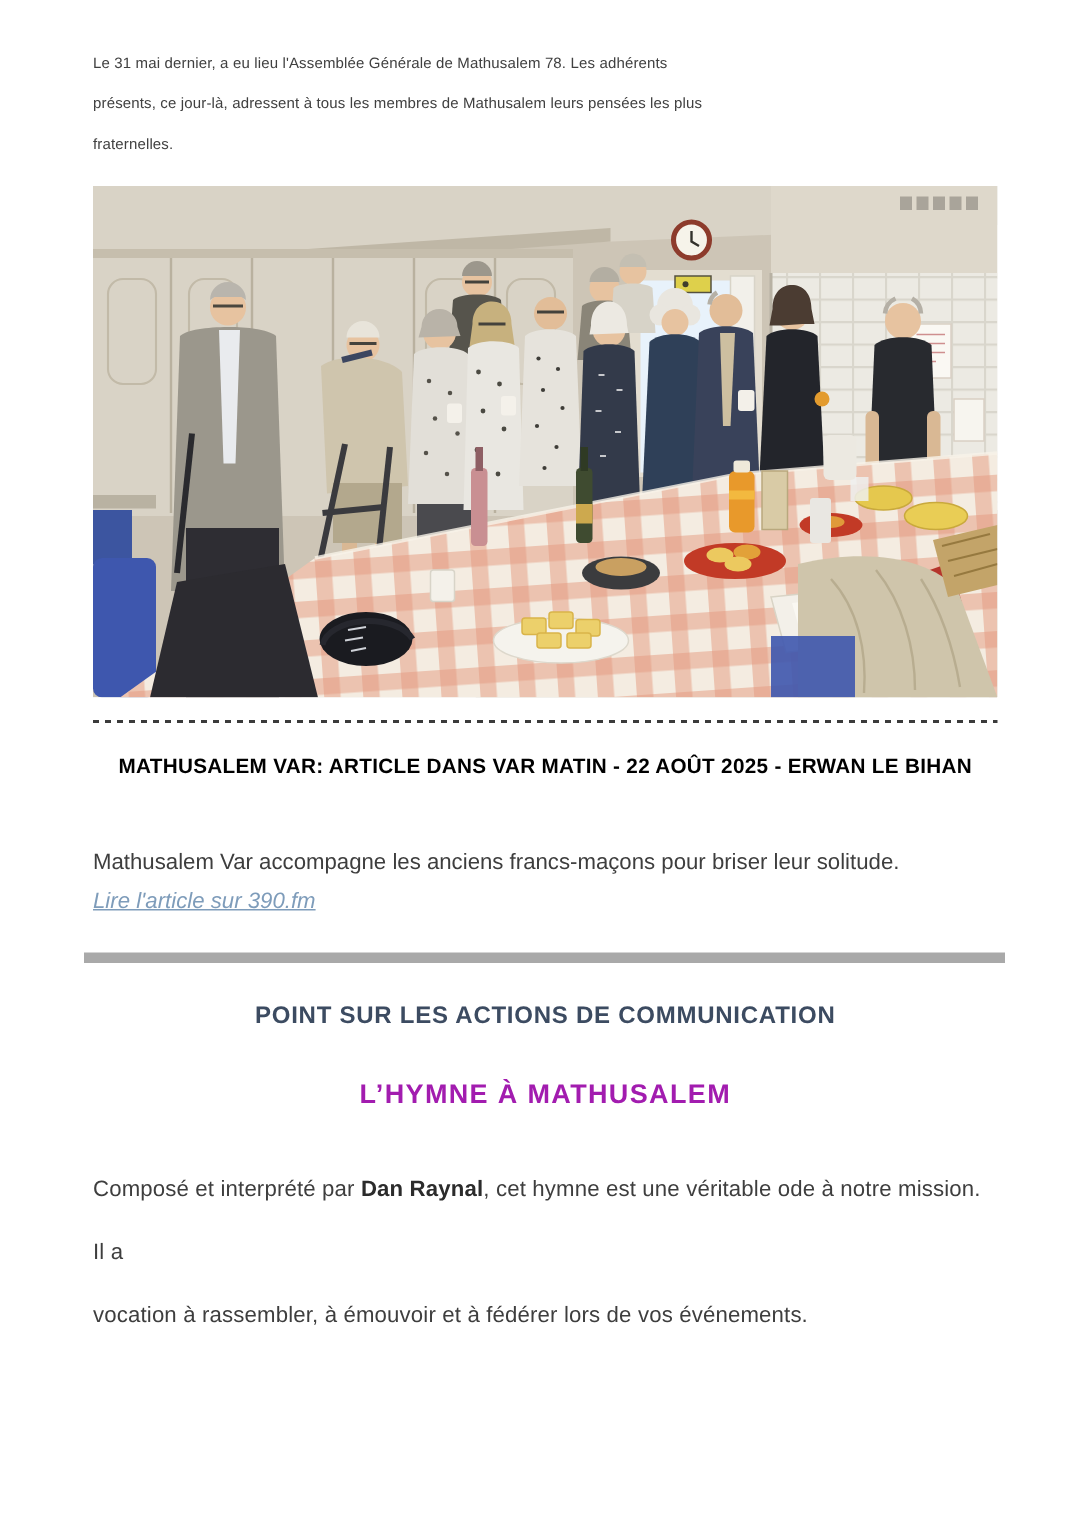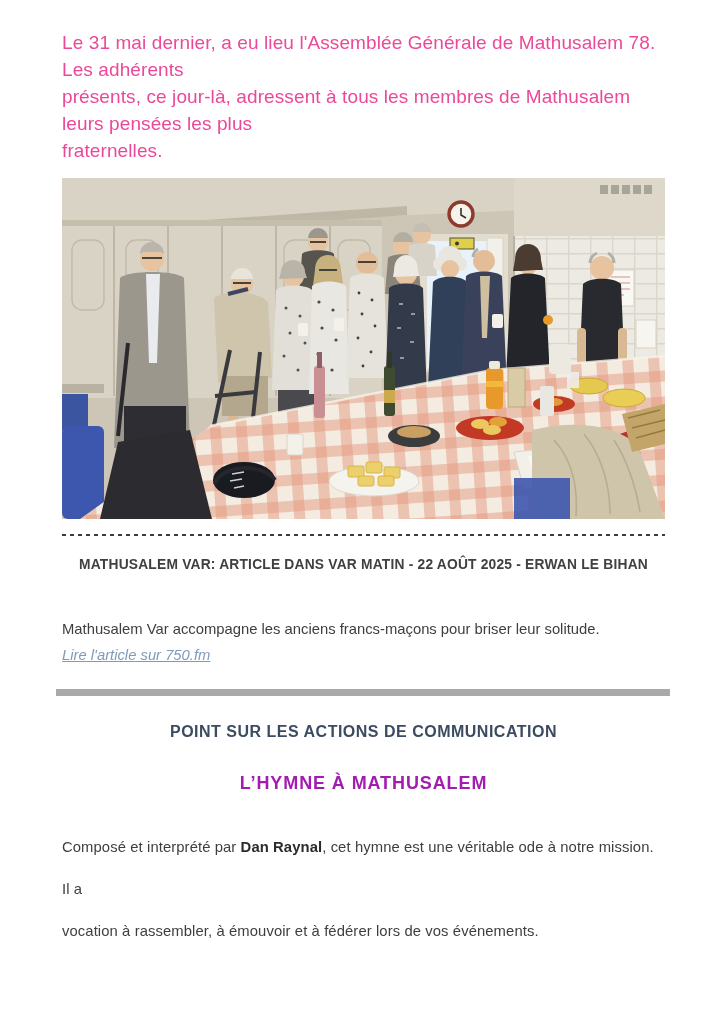--- a/index.html
+++ b/index.html
@@ -8,38 +8,38 @@
     width: 725px; min-height: 1024px;
     font-family: "Liberation Sans", "DejaVu Sans", sans-serif;
     color: #3e3e3e;
     position: relative;
   }
   .page { width: 725px; min-height: 1024px; background: #ffffff; overflow: hidden; }
   .content { width: 603px; margin-left: 62px; }
 
   .intro-para {
     margin-top: 29px;
-    font-size: 19px; line-height: 27px; letter-spacing: .1px;
-    color: #ec4899;
+    font-size: 10px; line-height: 27px; letter-spacing: .1px;
+    color: #404040;
     white-space: pre-line;
   }
 
   .photo-wrap { margin-top: 14px; width: 603px; height: 341px; overflow: hidden; }
   .photo-wrap svg { display: block; width: 603px; height: 341px; }
 
   .dashed-sep {
     margin-top: 15px; height: 2px; width: 603px;
     background: repeating-linear-gradient(90deg, #3b3b3b 0 4px, transparent 4px 8px);
   }
 
   .var-heading {
     margin-top: 21px;
     text-align: center;
     font-size: 13.8px; font-weight: 700; letter-spacing: .2px;
-    color: #404040;
+    color: #000000;
   }
 
   .var-body {
     margin-top: 44px;
     font-size: 14.8px; line-height: 26px; color: #3e3e3e;
   }
 
   .var-link {
     display: inline-block;
     margin-top: 5px;
@@ -398,21 +398,21 @@
         </g>
       </svg>
     </div>
 
     <div class="dashed-sep"></div>
 
     <h2 class="var-heading">MATHUSALEM VAR: ARTICLE DANS VAR MATIN - 22 AOÛT 2025 - ERWAN LE BIHAN</h2>
 
     <p class="var-body">Mathusalem Var accompagne les anciens francs-maçons pour briser leur solitude.</p>
 
-    <a class="var-link" href="#">Lire l'article sur 750.fm</a>
+    <a class="var-link" href="#">Lire l'article sur 390.fm</a>
 
     <div class="gray-bar"></div>
 
     <h1 class="comm-heading">POINT SUR LES ACTIONS DE COMMUNICATION</h1>
 
     <h3 class="comm-subheading">L’HYMNE À MATHUSALEM</h3>
 
     <p class="hymn-para"><span>Composé et interprété par </span><b>Dan Raynal</b><span>, cet hymne est une véritable ode à notre mission. Il a
 vocation à rassembler, à émouvoir et à fédérer lors de vos événements.</span></p>
 

